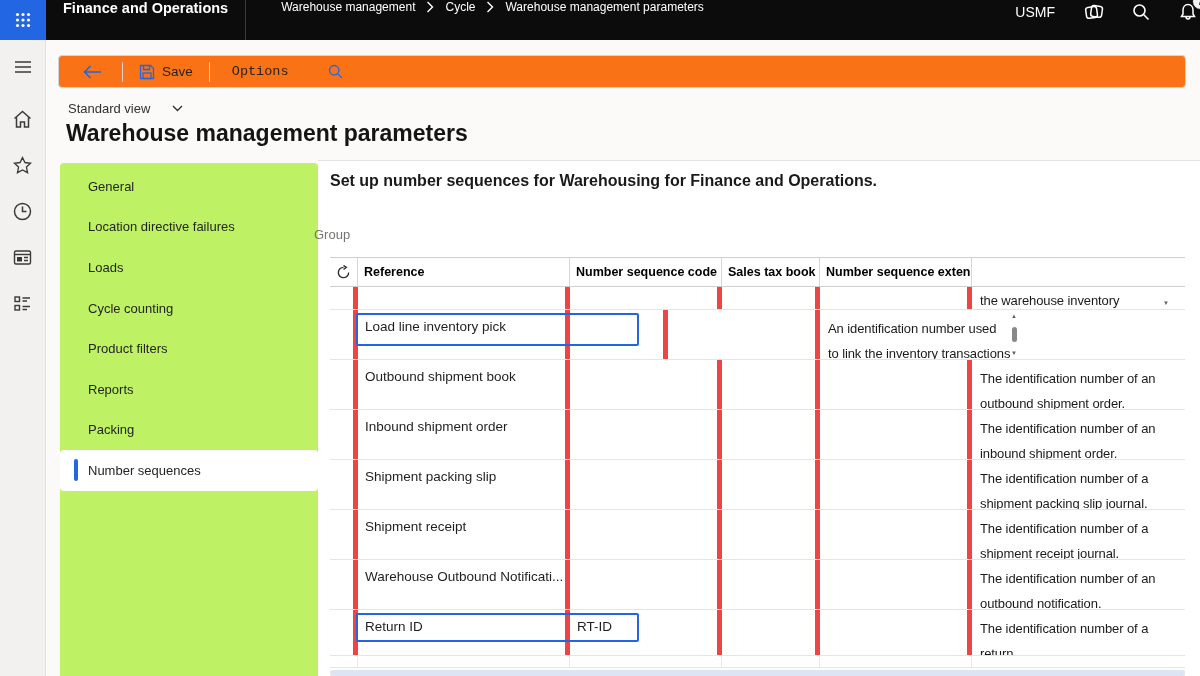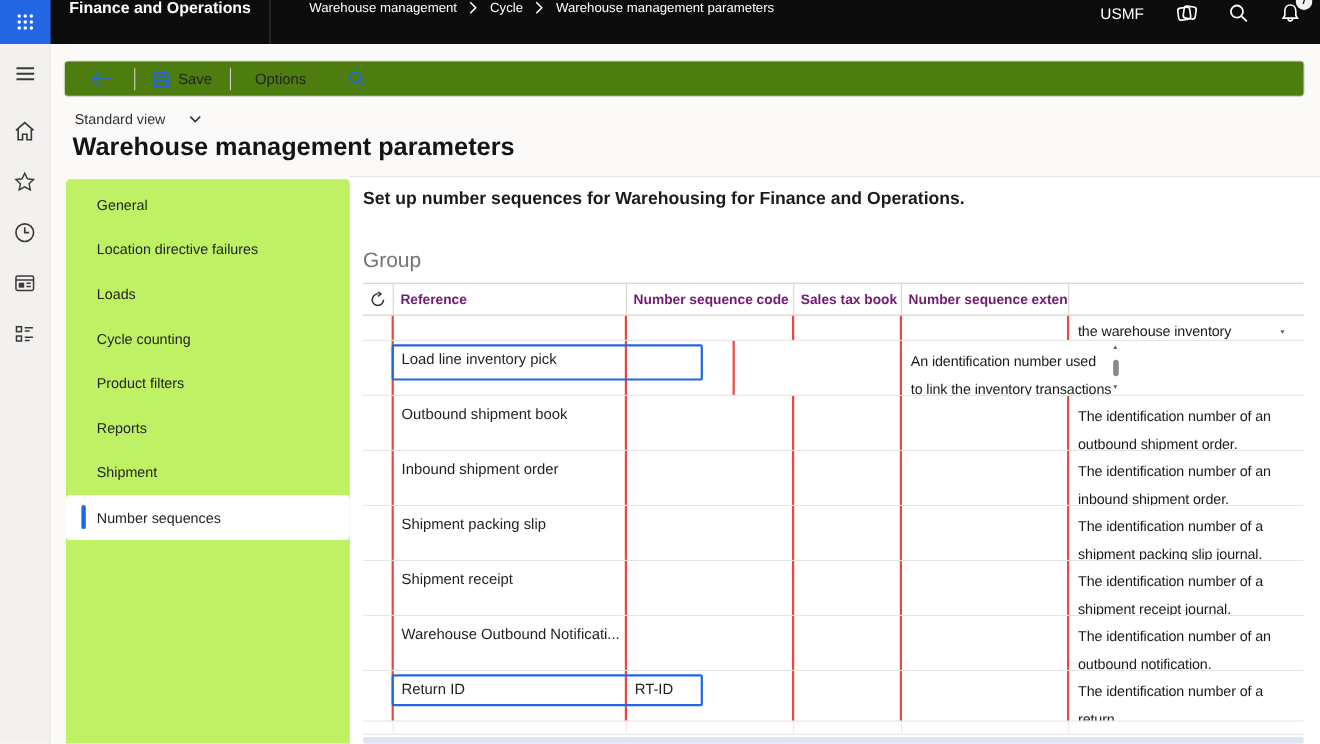--- a/index.html
+++ b/index.html
@@ -9,44 +9,44 @@
   
   .topbar { position:absolute; left:0; top:0; width:1200px; height:40px;
     background:#0c0c0c; display:flex; align-items:flex-start; color:#fff; z-index:10; }
   .app-launcher { width:46px; height:40px; background:#2266e3; display:flex;
     align-items:center; justify-content:center; cursor:pointer; flex:none; }
   .app-title { font-size:14.5px; font-weight:700; margin-left:17px; white-space:nowrap; }
   .topbar-sep { width:1px; height:40px; background:#3c3c3c; margin-left:17px; flex:none; }
   .breadcrumb { display:flex; align-items:center; margin-left:35px; font-size:12px; gap:11px; }
   .crumb { cursor:pointer; white-space:nowrap; }
   .crumb-chev { display:flex; align-items:center; }
-  .topbar-right { margin-left:auto; display:flex; align-items:center; padding-right:15px; }
+  .topbar-right { margin-left:auto; display:flex; align-items:center; padding-right:0; }
   .company { font-size:14px; cursor:pointer; margin-right:27px; }
   .tb-icon { display:flex; align-items:center; justify-content:center; width:24px; height:24px;
     cursor:pointer; margin-right:23px; }
   .bell-wrap { position:relative; margin-right:0; }
   .badge { position:absolute; top:-7px; right:-9px; width:17px; height:17px; border-radius:50%;
     background:#f3f2f1; color:#1b1b1b; font-size:10px; font-weight:700;
     display:flex; align-items:center; justify-content:center; border:1px solid #0c0c0c; }
 
   
   .rail { position:absolute; left:0; top:40px; width:46px; height:636px; background:#f2f1ef;
     border-right:1px solid #e3e1df; display:flex; flex-direction:column; align-items:center;
     padding-top:11px; }
   .rail-btn { width:32px; height:32px; display:flex; align-items:center; justify-content:center;
     cursor:pointer; color:#3b3a39; margin-bottom:7px; }
 
   
-  .toolbar { position:absolute; left:58px; top:55px; width:1128px; height:33px; background:#4d7c0f;
+  .toolbar { position:absolute; left:58px; top:55px; width:1128px; height:33px; background:#f97316;
     border:1px solid #d6d4d2; border-radius:4px; display:flex; align-items:center; padding-left:14px; }
   .tb-back { color:#2266e3; display:flex; align-items:center; cursor:pointer; padding:0 10px; }
   .tb-div { width:1px; height:20px; background:#d6d4d2; margin:0 10px; }
   .tb-save { display:flex; align-items:center; gap:7px; cursor:pointer; padding:0 6px; }
   .tb-save-label, .tb-options { font-size:13.5px; color:#252423; }
-  .tb-options { cursor:pointer; padding:0 12px; }
+  .tb-options { cursor:pointer; padding:0 12px;font-family:Liberation Mono, monospace; }
   .tb-search { color:#2266e3; margin-left:26px; cursor:pointer; display:flex; }
 
   
   .view-picker { position:absolute; left:68px; top:101px; display:flex; align-items:center; gap:22px;
     font-size:13px; color:#323130; cursor:pointer; }
   .page-title { position:absolute; left:66px; top:120px; font-size:23px; font-weight:700; color:#141414; }
 
   
   .content-card { position:absolute; left:318px; top:160px; width:882px; height:516px; background:#fff;
     border-top:1px solid #e5e3e1; }
@@ -56,38 +56,38 @@
   .nav-panel { position:absolute; left:60px; top:163px; width:258px; height:513px;
     background:#bef264; border-radius:4px 4px 0 0; padding-top:3px; }
   .nav-item { height:40.6px; display:flex; align-items:center; padding-left:28px;
     font-size:13px; color:#252423; cursor:pointer; position:relative; }
   .nav-item.selected { background:#fff; border-radius:4px; }
   .nav-item.selected::before { content:""; position:absolute; left:14px; top:9px; width:4px;
     height:22px; border-radius:2px; background:#2266e3; }
 
   
   .section-title { position:absolute; left:330px; top:172px; font-size:16px; font-weight:700; color:#1b1a19; }
-  .group-label { position:absolute; left:330px; top:227px; font-size:19px; color:#757370; }
+  .group-label { position:absolute; left:314px; top:227px; font-size:13px; color:#757370; }
 
   
   .grid { position:absolute; left:330px; top:257px; width:855px; }
   .grid-header { display:flex; height:30px; border-top:1px solid #d1cfcd; border-bottom:1px solid #d1cfcd;
     align-items:center; }
-  .gh-cell { font-size:12.5px; font-weight:700; color:#701a75; padding-left:6px; white-space:nowrap;
+  .gh-cell { font-size:12.5px; font-weight:700; color:#000000; padding-left:6px; white-space:nowrap;
     overflow:hidden; height:100%; display:flex; align-items:center; border-right:1px solid #d8d6d4; cursor:pointer; }
   .col-icon { width:28px; flex:none; display:flex; align-items:center; justify-content:center; padding-left:0; }
   .col-ref  { width:212px; flex:none; }
   .col-code { width:152px; flex:none; }
   .col-tax  { width:98px;  flex:none; }
   .col-ext  { width:152px; flex:none; }
   .col-desc { width:213px; flex:none; border-right:none !important; }
   .refresh-btn { color:#323130; cursor:pointer; display:flex; }
 
   .grid-row { display:flex; height:50px; border-bottom:1px solid #e7e5e3; position:relative; }
-  .grid-row .gcell { border-right:2px solid #ef4444; height:100%; padding:9px 0 0 7px;
+  .grid-row .gcell { border-right:5px solid #ef4444; height:100%; padding:9px 0 0 7px;
     font-size:13.5px; color:#1f1f1f; white-space:nowrap; overflow:hidden; }
   .grid-row .col-desc { border-right:none; position:relative; padding-left:8px; padding-top:6px; }
   .desc-text { font-size:13px; line-height:25px; white-space:pre-line; color:#1b1a19; letter-spacing:-0.1px; }
   .grid-row.row-partial { height:23px; }
   .grid-row.row-partial .gcell { padding-top:1px; }
   .grid-row:last-child { height:46px; }
 
   .focus-box { position:absolute; left:26px; top:3px; bottom:13px; width:283px;
     border:2px solid #2266e3; border-radius:2px; pointer-events:none; }
 
@@ -261,21 +261,21 @@
     <div class="nav-item">
     <span class="nav-label">Cycle counting</span>
   </div>
     <div class="nav-item">
     <span class="nav-label">Product filters</span>
   </div>
     <div class="nav-item">
     <span class="nav-label">Reports</span>
   </div>
     <div class="nav-item">
-    <span class="nav-label">Shipment</span>
+    <span class="nav-label">Packing</span>
   </div>
     <div class="nav-item selected">
     <span class="nav-label">Number sequences</span>
   </div>
   </div>
 
 <div class="section-title">Set up number sequences for Warehousing for Finance and Operations.</div>
 <div class="group-label">Group</div>
 
 <div class="grid">

